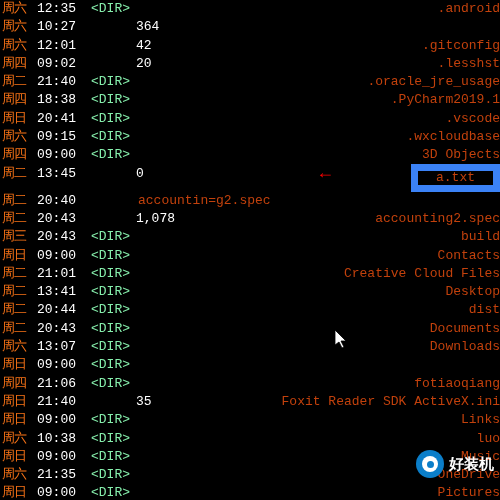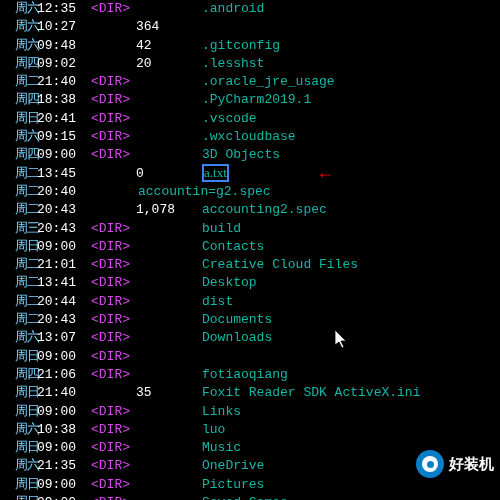--- a/index.html
+++ b/index.html
@@ -15,32 +15,31 @@
     }
     .terminal {
       padding: 0;
       line-height: 18.3px;
     }
     .row {
       display: grid;
       grid-template-columns: 26px 50px 60px 64px 1fr;
       white-space: pre;
     }
-    .dayname { color: #7dd3fc; letter-spacing: -1px; padding-left: 15px; }
+    .dayname { color: #f97316; letter-spacing: -1px; padding-left: 2px; }
     .time { color: #fff; text-align: right; padding-left: 4px; }
-    .dir { color: #d946ef; text-align: right; padding-right: 6px; }
+    .dir { color: #86efac; text-align: right; padding-right: 6px; }
     .size { color: #fff; padding-right: 4px; }
-    .filename { color: #14b8a6; padding-left: 2px; }
+    .filename { color: #c2410c; padding-left: 2px; text-align: right; }
     .highlight-box {
-      border: 2px solid #3b82f6;
-      padding: 0 0;
+      border: 7px solid #3b82f6;
+      padding: 0 18px;
       display: inline-block;
       line-height: 14px;
       margin-top: -1px;
-      font-family: Liberation Serif, serif;
     }
     .arrow {
       position: absolute;
       color: #f00;
       font-size: 18px;
       font-weight: bold;
       left: 320px;
       top: 163px;
     }
     .cursor {
@@ -90,21 +89,21 @@
       font-size: 15px;
       font-weight: bold;
     }
   </style>
 </head>
 <body>
 
 <div class="terminal">
     <div class="row"><span class="dayname">周六</span><span class="time">12:35</span><span class="dir">&lt;DIR&gt;</span><span class="size"></span><span class="filename">.android</span></div>
     <div class="row"><span class="dayname">周六</span><span class="time">10:27</span><span class="dir"></span><span class="size">364</span></div>
-    <div class="row"><span class="dayname">周六</span><span class="time">09:48</span><span class="dir"></span><span class="size">42</span><span class="filename">.gitconfig</span></div>
+    <div class="row"><span class="dayname">周六</span><span class="time">12:01</span><span class="dir"></span><span class="size">42</span><span class="filename">.gitconfig</span></div>
     <div class="row"><span class="dayname">周四</span><span class="time">09:02</span><span class="dir"></span><span class="size">20</span><span class="filename">.lesshst</span></div>
     <div class="row"><span class="dayname">周二</span><span class="time">21:40</span><span class="dir">&lt;DIR&gt;</span><span class="size"></span><span class="filename">.oracle_jre_usage</span></div>
     <div class="row"><span class="dayname">周四</span><span class="time">18:38</span><span class="dir">&lt;DIR&gt;</span><span class="size"></span><span class="filename">.PyCharm2019.1</span></div>
     <div class="row"><span class="dayname">周日</span><span class="time">20:41</span><span class="dir">&lt;DIR&gt;</span><span class="size"></span><span class="filename">.vscode</span></div>
     <div class="row"><span class="dayname">周六</span><span class="time">09:15</span><span class="dir">&lt;DIR&gt;</span><span class="size"></span><span class="filename">.wxcloudbase</span></div>
     <div class="row"><span class="dayname">周四</span><span class="time">09:00</span><span class="dir">&lt;DIR&gt;</span><span class="size"></span><span class="filename">3D Objects</span></div>
     <div class="row"><span class="dayname">周二</span><span class="time">13:45</span><span class="dir"></span><span class="size">0</span><span class="filename"><span class="highlight-box">a.txt</span></span></div>
     <div class="row"><span class="dayname">周二</span><span class="time">20:40</span><span class="dir"></span><span class="filename">accountin=g2.spec</span></div>
     <div class="row"><span class="dayname">周二</span><span class="time">20:43</span><span class="dir"></span><span class="size">1,078</span><span class="filename">accounting2.spec</span></div>
     <div class="row"><span class="dayname">周三</span><span class="time">20:43</span><span class="dir">&lt;DIR&gt;</span><span class="size"></span><span class="filename">build</span></div>

